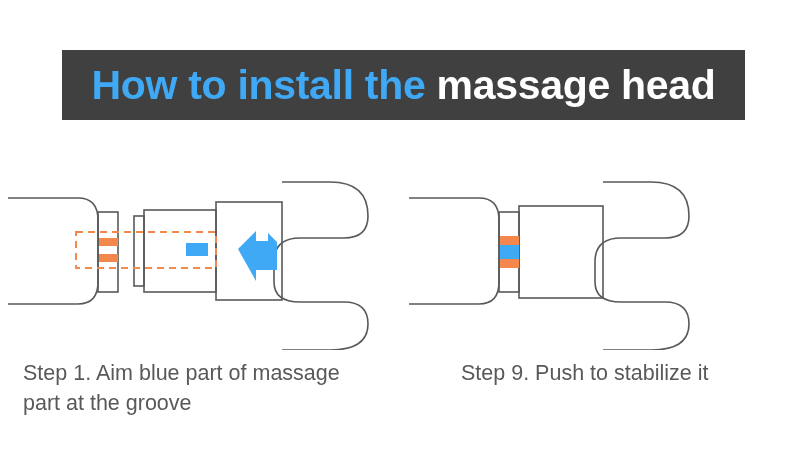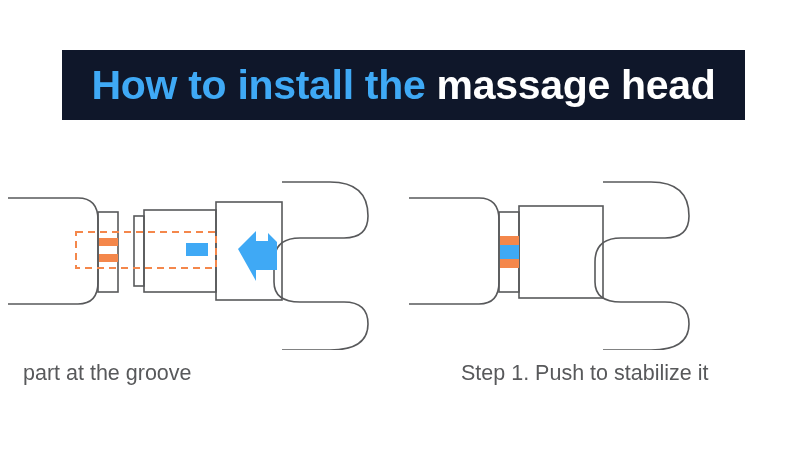--- a/index.html
+++ b/index.html
@@ -15,21 +15,21 @@
     font-family: "Liberation Sans", sans-serif;
   }
 
   
   #title-banner {
     position: absolute;
     left: 62px;
     top: 50px;
     width: 683px;
     height: 70px;
-    background: #0f172a;
+    background: #404040;
     display: flex;
     align-items: center;
     justify-content: center;
     box-sizing: border-box;
   }
   #title-text {
     font-size: 41px;
     font-weight: bold;
     letter-spacing: -0.3px;
     white-space: nowrap;
@@ -170,18 +170,19 @@
 
       <rect x="105" y="86" width="19" height="9" fill="#F4874B"></rect>
       <rect x="105" y="95" width="19" height="14" fill="#3FA9F5"></rect>
       <rect x="105" y="109" width="19" height="9" fill="#F4874B"></rect>
     </svg>
   </div>
 </div>
 
 <div id="caption-area">
   <div class="caption" id="caption-step1">
+    <div>Step 1. Aim blue part of massage</div>
     <div>part at the groove</div>
   </div>
   <div class="caption" id="caption-step2">
-    <div>Step 1. Push to stabilize it</div>
+    <div>Step 9. Push to stabilize it</div>
   </div>
 </div>
 
 </body></html>

